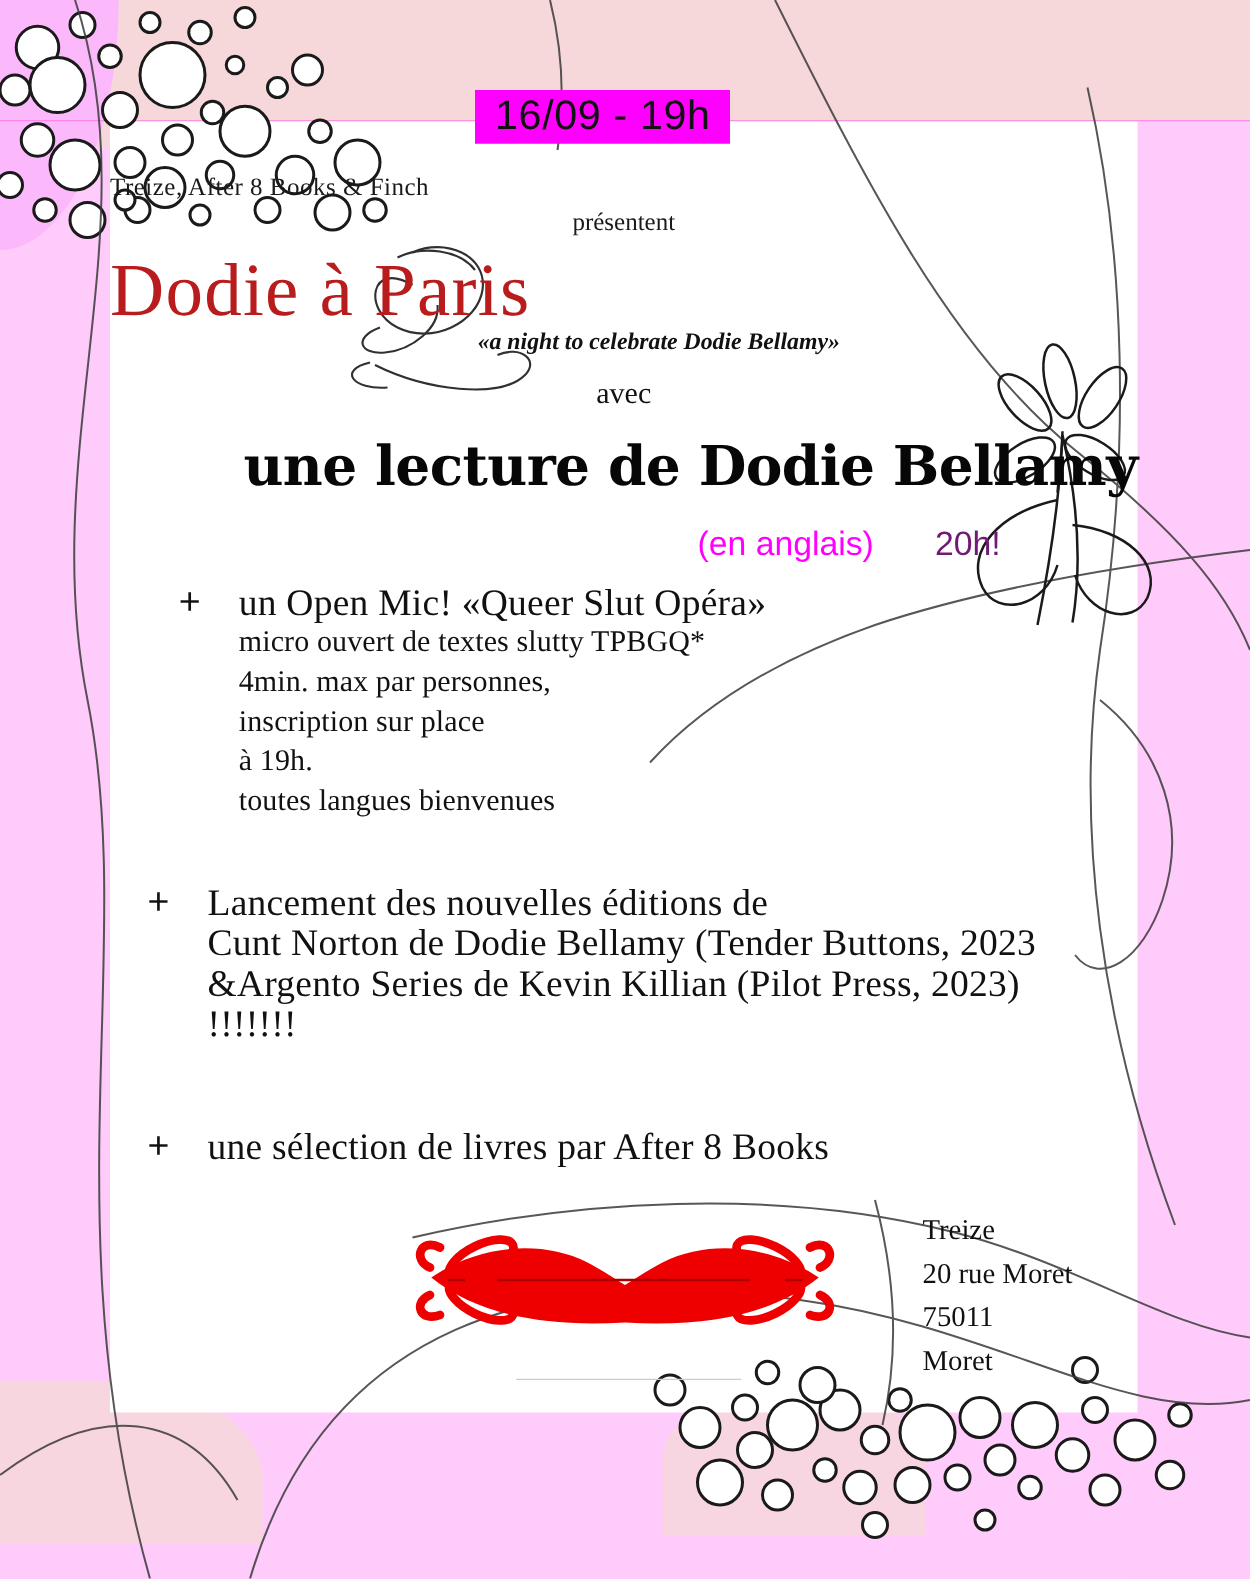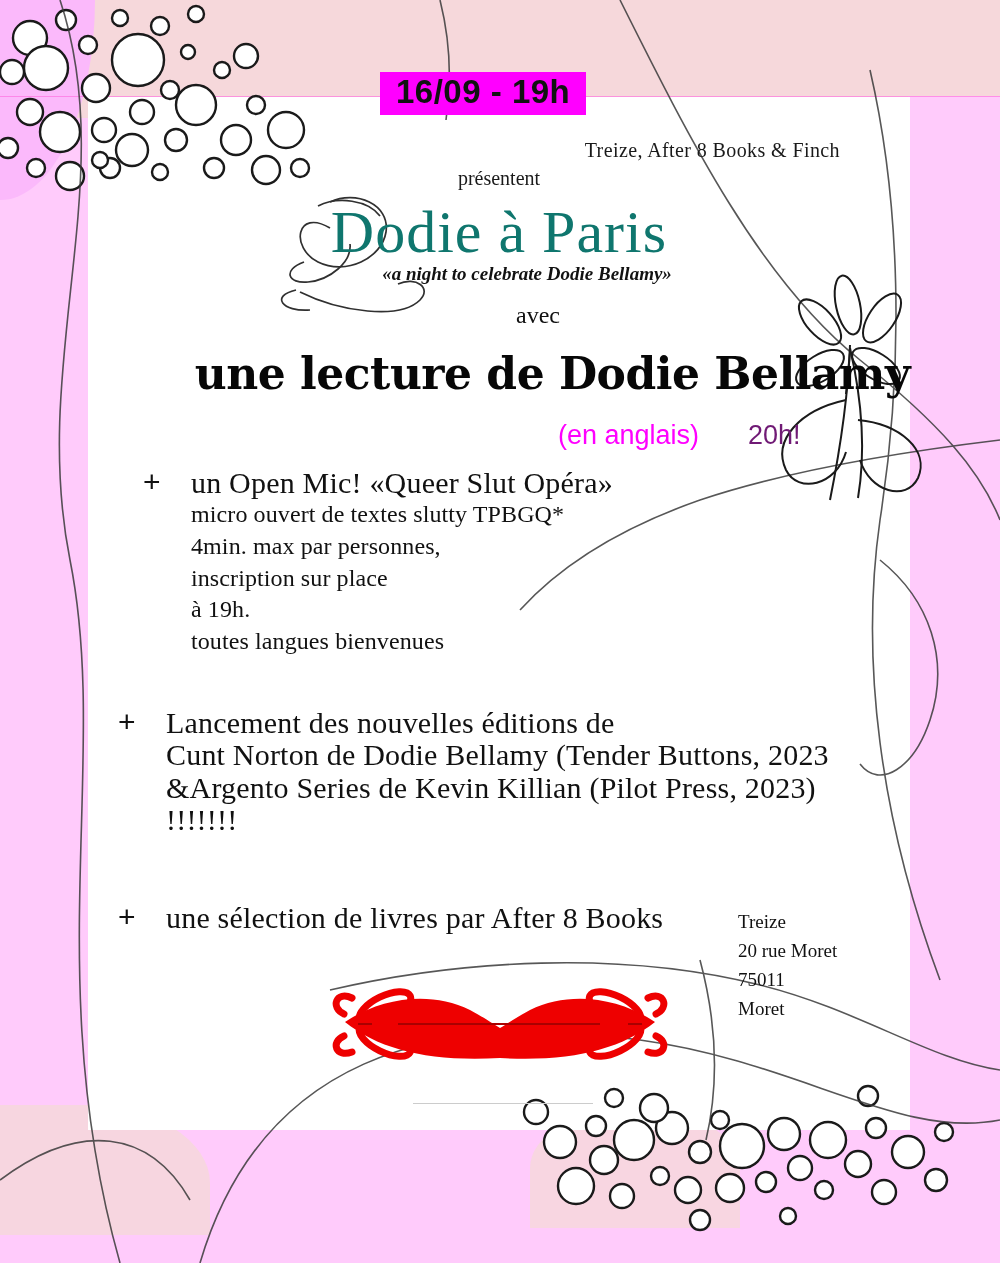--- a/index.html
+++ b/index.html
@@ -71,47 +71,47 @@
   .deco{position:absolute;left:0;top:0;width:1000px;height:1263px;z-index:6;pointer-events:none;}
   .deco-under{z-index:3;}
   
   #content{position:absolute;left:88px;top:97px;width:822px;height:1033px;z-index:8;}
 
   .date-banner{
     position:absolute;left:292px;top:-25px;
     background:#ff00ff;
     color:#111;
     font-family:"Liberation Sans",sans-serif;
-    font-size:33px;font-weight:700;letter-spacing:.5px;
+    font-size:33px;font-weight:400;letter-spacing:.5px;
     padding:3px 16px 5px 16px;
     line-height:1.05;
     z-index:12;
     white-space:nowrap;
   }
   .presenters{
-    position:absolute;left:0;top:42px;width:752px;text-align:right;
+    position:absolute;left:0;top:42px;width:752px;text-align:left;
     font-size:20px;color:#1a1a1a;letter-spacing:.4px;
   }
   .presentent{
     position:absolute;left:0;top:70px;width:822px;text-align:center;
     font-size:20px;color:#1a1a1a;
   }
   .maintitle{
-    position:absolute;left:0;top:105px;width:822px;text-align:center;
-    font-size:60px;color:#0f766e;letter-spacing:1px;
+    position:absolute;left:0;top:105px;width:822px;text-align:left;
+    font-size:60px;color:#b91c1c;letter-spacing:1px;
     font-family:"Liberation Serif",serif;
     line-height:1;
   }
   .subtitle{
     position:absolute;left:0;top:166px;width:822px;text-align:center;
     font-size:19px;font-style:italic;font-weight:bold;color:#111;margin-left:28px;
   }
   .avec{
-    position:absolute;left:12px;top:205px;width:822px;text-align:center;
-    font-size:24px;color:#111;padding-left:27px;
+    position:absolute;left:0;top:205px;width:822px;text-align:center;
+    font-size:24px;color:#111;
   }
   .headline{
     position:absolute;left:0;top:255px;width:822px;text-align:right;
     font-family:"DejaVu Serif","Liberation Serif",serif;
     font-size:44px;font-weight:bold;color:#070707;
     letter-spacing:-.5px;
     line-height:1;
   }
   .anglais{
     position:absolute;left:470px;top:323px;
@@ -132,22 +132,22 @@
   .bullet-mark{
     position:absolute;left:0;top:0;
     font-size:30px;line-height:1;color:#111;
     font-family:"Liberation Sans",sans-serif;
   }
   .bullet-body{margin-left:48px;}
   .line-lead{font-size:30px;line-height:1.08;letter-spacing:.2px;white-space:nowrap;}
   .line-sub{font-size:24px;line-height:1.32;letter-spacing:.1px;white-space:nowrap;}
 
   .address{
-    position:absolute;left:650px;top:811px;
-    font-size:19px;line-height:1.52;color:#111;
+    position:absolute;left:650px;top:870px;
+    font-size:23px;line-height:1.52;color:#111;
   }
   .footrule{
     position:absolute;left:325px;top:1006px;width:180px;height:1px;
     background:#cccccc;
   }
 </style>
 </head>
 <body>
 
 <div id="poster">

